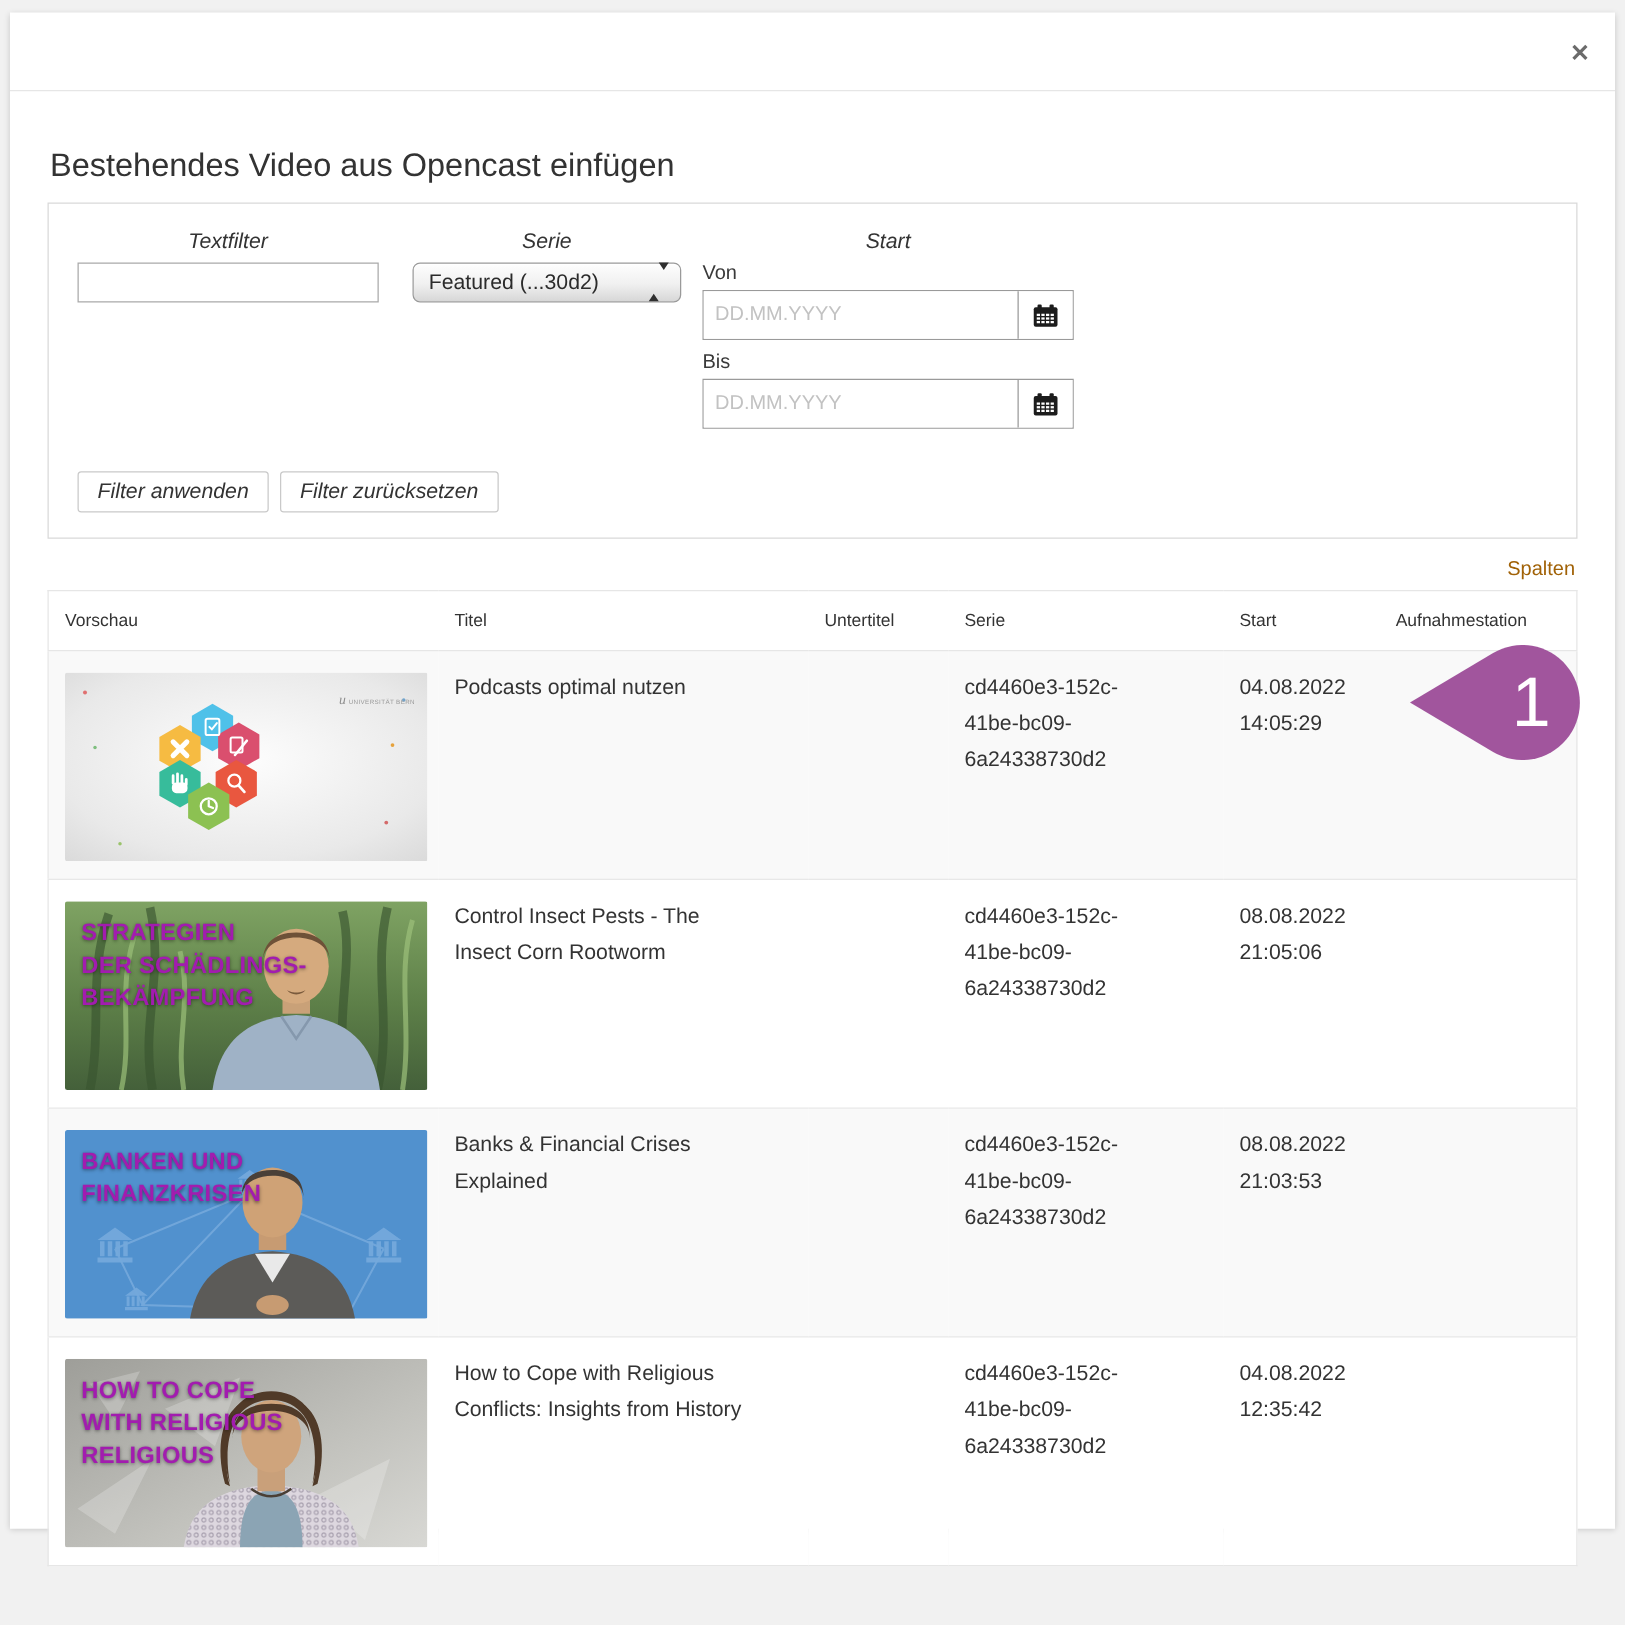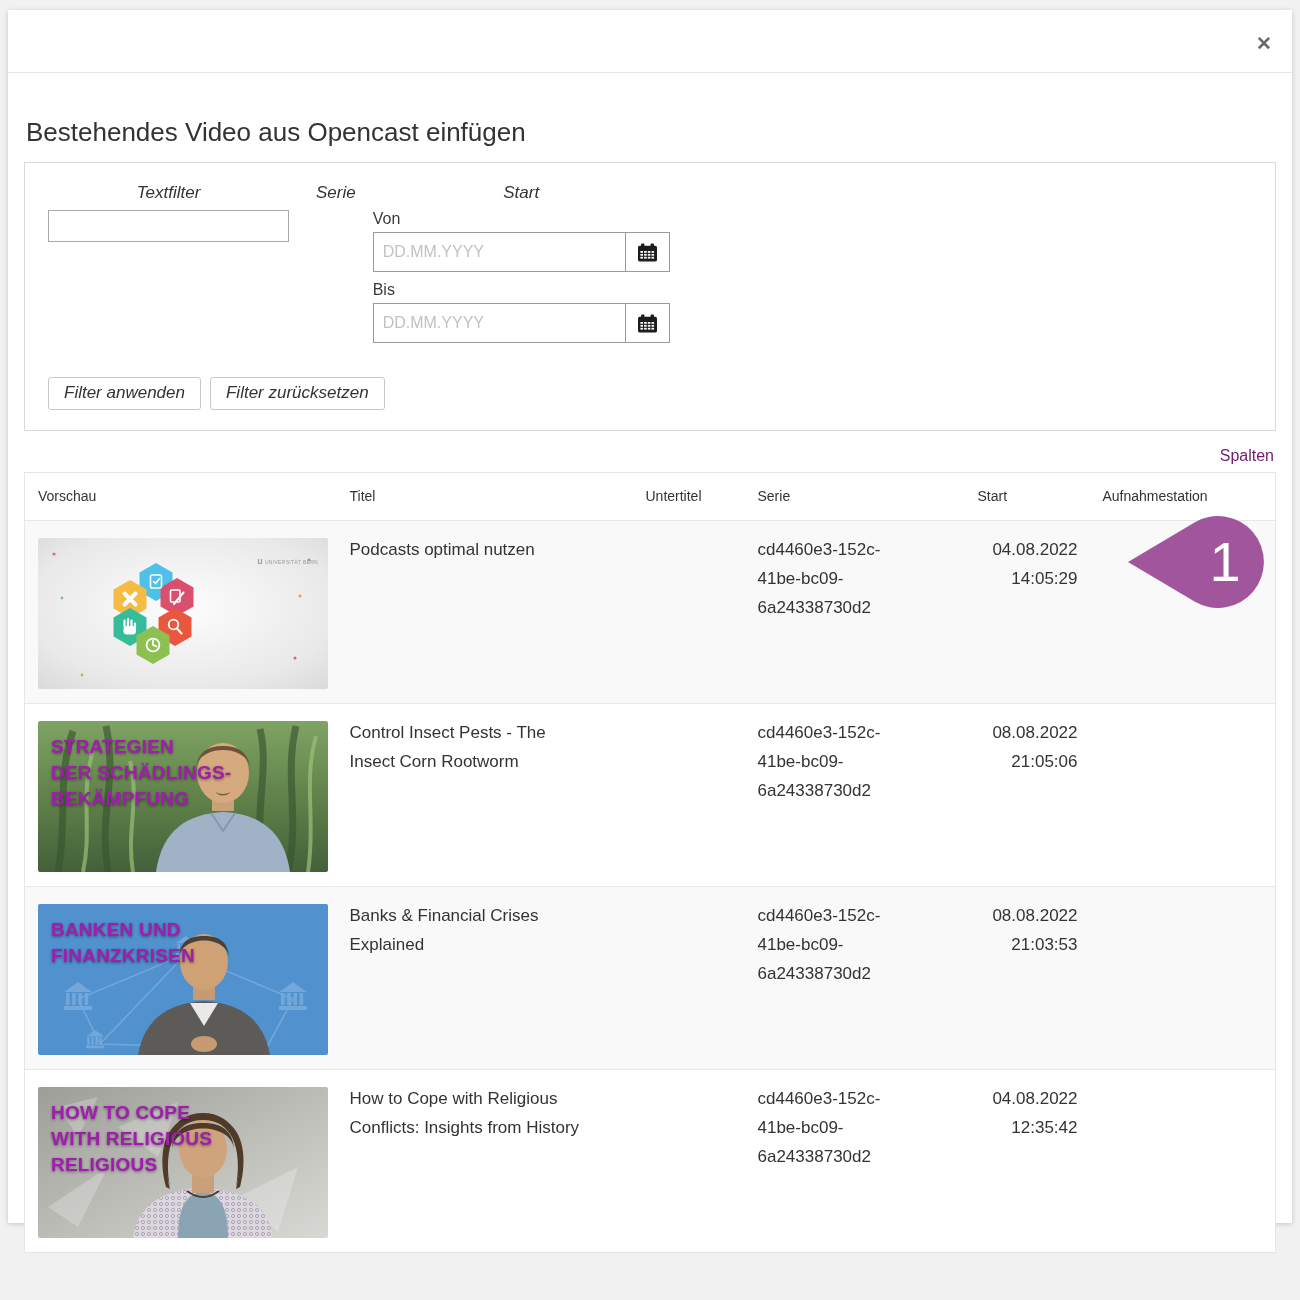--- a/index.html
+++ b/index.html
@@ -4,21 +4,21 @@
 <style>
   * { margin:0; padding:0; box-sizing:border-box; }
   html,body { width:1300px; height:1300px; }
   body { font-family:"Liberation Sans", sans-serif; color:#333; background:#f1f1f1; }
   .page { position:relative; width:1300px; height:1300px; background:#f1f1f1; overflow:hidden; }
   .modal { position:absolute; left:8px; top:10px; width:1284px; height:1213px; background:#fff;
            box-shadow:0 1px 5px rgba(0,0,0,.18); }
   .modal-header { position:relative; height:63px; border-bottom:1px solid #e6e6e6; }
   .close-btn { position:absolute; right:20px; top:24px; font-size:19px; font-weight:700; color:#6b6b6b;
                background:none; border:none; cursor:pointer; line-height:1; }
-  .modal-body { padding:0 16px; }
+  .modal-body { padding:0 30px; }
   h1.page-title { font-size:26px; font-weight:400; color:#333; margin:44px 0 14px 2px; }
 
   
   .filter-panel { border:1px solid #d9d9d9; padding:20px 0 20px 23px; }
   .filter-row { display:flex; align-items:flex-start; }
   .fgroup-label { font-style:italic; font-size:17px; color:#333; margin-bottom:7px; display:block;text-align:center; }
   .sub-label { font-size:16px; color:#3a3a3a; margin-bottom:4px; display:block; }
   .text-input { width:241px; height:32px; border:1px solid #a9a9a9; background:#fff; font-size:16px; padding:0 8px;
                 font-family:"Liberation Sans", sans-serif; }
   .grp-serie { margin-left:27px; }
@@ -37,34 +37,34 @@
                 font-family:"Liberation Sans", sans-serif; min-width:0; }
   .date-input::placeholder { color:#c2c2c2; }
   .cal-btn { width:44px; border:none; border-left:1px solid #9a9a9a; background:#fff; display:flex;
              align-items:center; justify-content:center; cursor:pointer; }
   .btn-row { margin-top:25px; display:flex; }
   .btn { background:#fff; border:1px solid #c9c9c9; border-radius:3px; font-size:17px; color:#333;
          padding:5px 15px 6px; margin-right:9px; cursor:pointer; font-family:"Liberation Sans", sans-serif;font-style:italic; }
 
   
   .spalten-row { text-align:right; margin:16px 2px 7px 0; }
-  .spalten-link { font-size:16px; color:#701a75; cursor:pointer; }
+  .spalten-link { font-size:16px; color:#a16207; cursor:pointer; }
   table.video-table { width:100%; border-collapse:collapse; table-layout:fixed; border:1px solid #e6e6e6; }
   .video-table col.c-vorschau { width:312px; } .video-table col.c-titel { width:296px; }
   .video-table col.c-unter { width:112px; } .video-table col.c-serie { width:220px; }
   .video-table col.c-start { width:125px; } .video-table col.c-station { width:auto; }
   .video-table th { font-size:14px; font-weight:400; color:#333; text-align:left; padding:15px 13px 16px;
                     border-bottom:1px solid #e6e6e6; background:#fff; }
   .video-table td { vertical-align:top; font-size:17px; color:#333; line-height:29px; padding:14px 13px; }
   .video-table tr.vrow { border-top:1px solid #e8e8e8; }
   .video-table tr.vrow:nth-child(odd) { background:#f9f9f9; }
   .video-table tr.vrow:nth-child(even) { background:#fff; }
   .cell-title-inner { width:240px; }
   .cell-serie-inner { width:150px; }
-  .cell-start-inner { width:100px;text-align:right; }
+  .cell-start-inner { width:100px; }
   .thumb { position:relative; width:290px; height:151px; border-radius:2px; overflow:hidden; margin-top:3px; }
   .thumb svg { display:block; }
   .overlay-text { position:absolute; top:13px; left:13px; color:#a21caf; font-weight:700; font-size:19px;
                   line-height:26px; text-shadow:0 1px 3px rgba(0,0,0,.45); letter-spacing:.2px; }
   .thumb-logo { position:absolute; top:8px; right:10px; color:#9a9a9a; font-size:5px; letter-spacing:.3px; }
   .thumb-logo .u-mark { font-size:11px; font-style:italic; color:#8d8d8d; margin-right:2px; font-family:"Liberation Serif", serif; }
 
   
   .annotation-pin { position:absolute; left:1128px; top:516px; width:140px; height:92px; }
 </style>
@@ -82,20 +82,26 @@
       <h1 class="page-title">Bestehendes Video aus Opencast einfügen</h1>
 
       <div class="filter-panel">
         <div class="filter-row">
           <div class="fgroup">
             <span class="fgroup-label">Textfilter</span>
             <input class="text-input" type="text" style="">
           </div>
           <div class="fgroup grp-serie">
             <span class="fgroup-label">Serie</span>
+            <div class="select-box">
+              <span>Featured (...30d2)</span>
+              <span class="sel-arrows">
+                <span class="tri-up"></span><span class="tri-down"></span>
+              </span>
+            </div>
           </div>
           <div class="fgroup grp-start">
             <span class="fgroup-label">Start</span>
             <span class="sub-label">Von</span>
             <div class="date-group">
               <input class="date-input" type="text" placeholder="DD.MM.YYYY" style="">
               <button class="cal-btn">
                 <svg width="21" height="19" viewBox="0 0 21 19">
                   <rect x="4" y="0.5" width="3.4" height="4.5" rx="1" fill="#1c1c1c"></rect>
                   <rect x="13.6" y="0.5" width="3.4" height="4.5" rx="1" fill="#1c1c1c"></rect>

